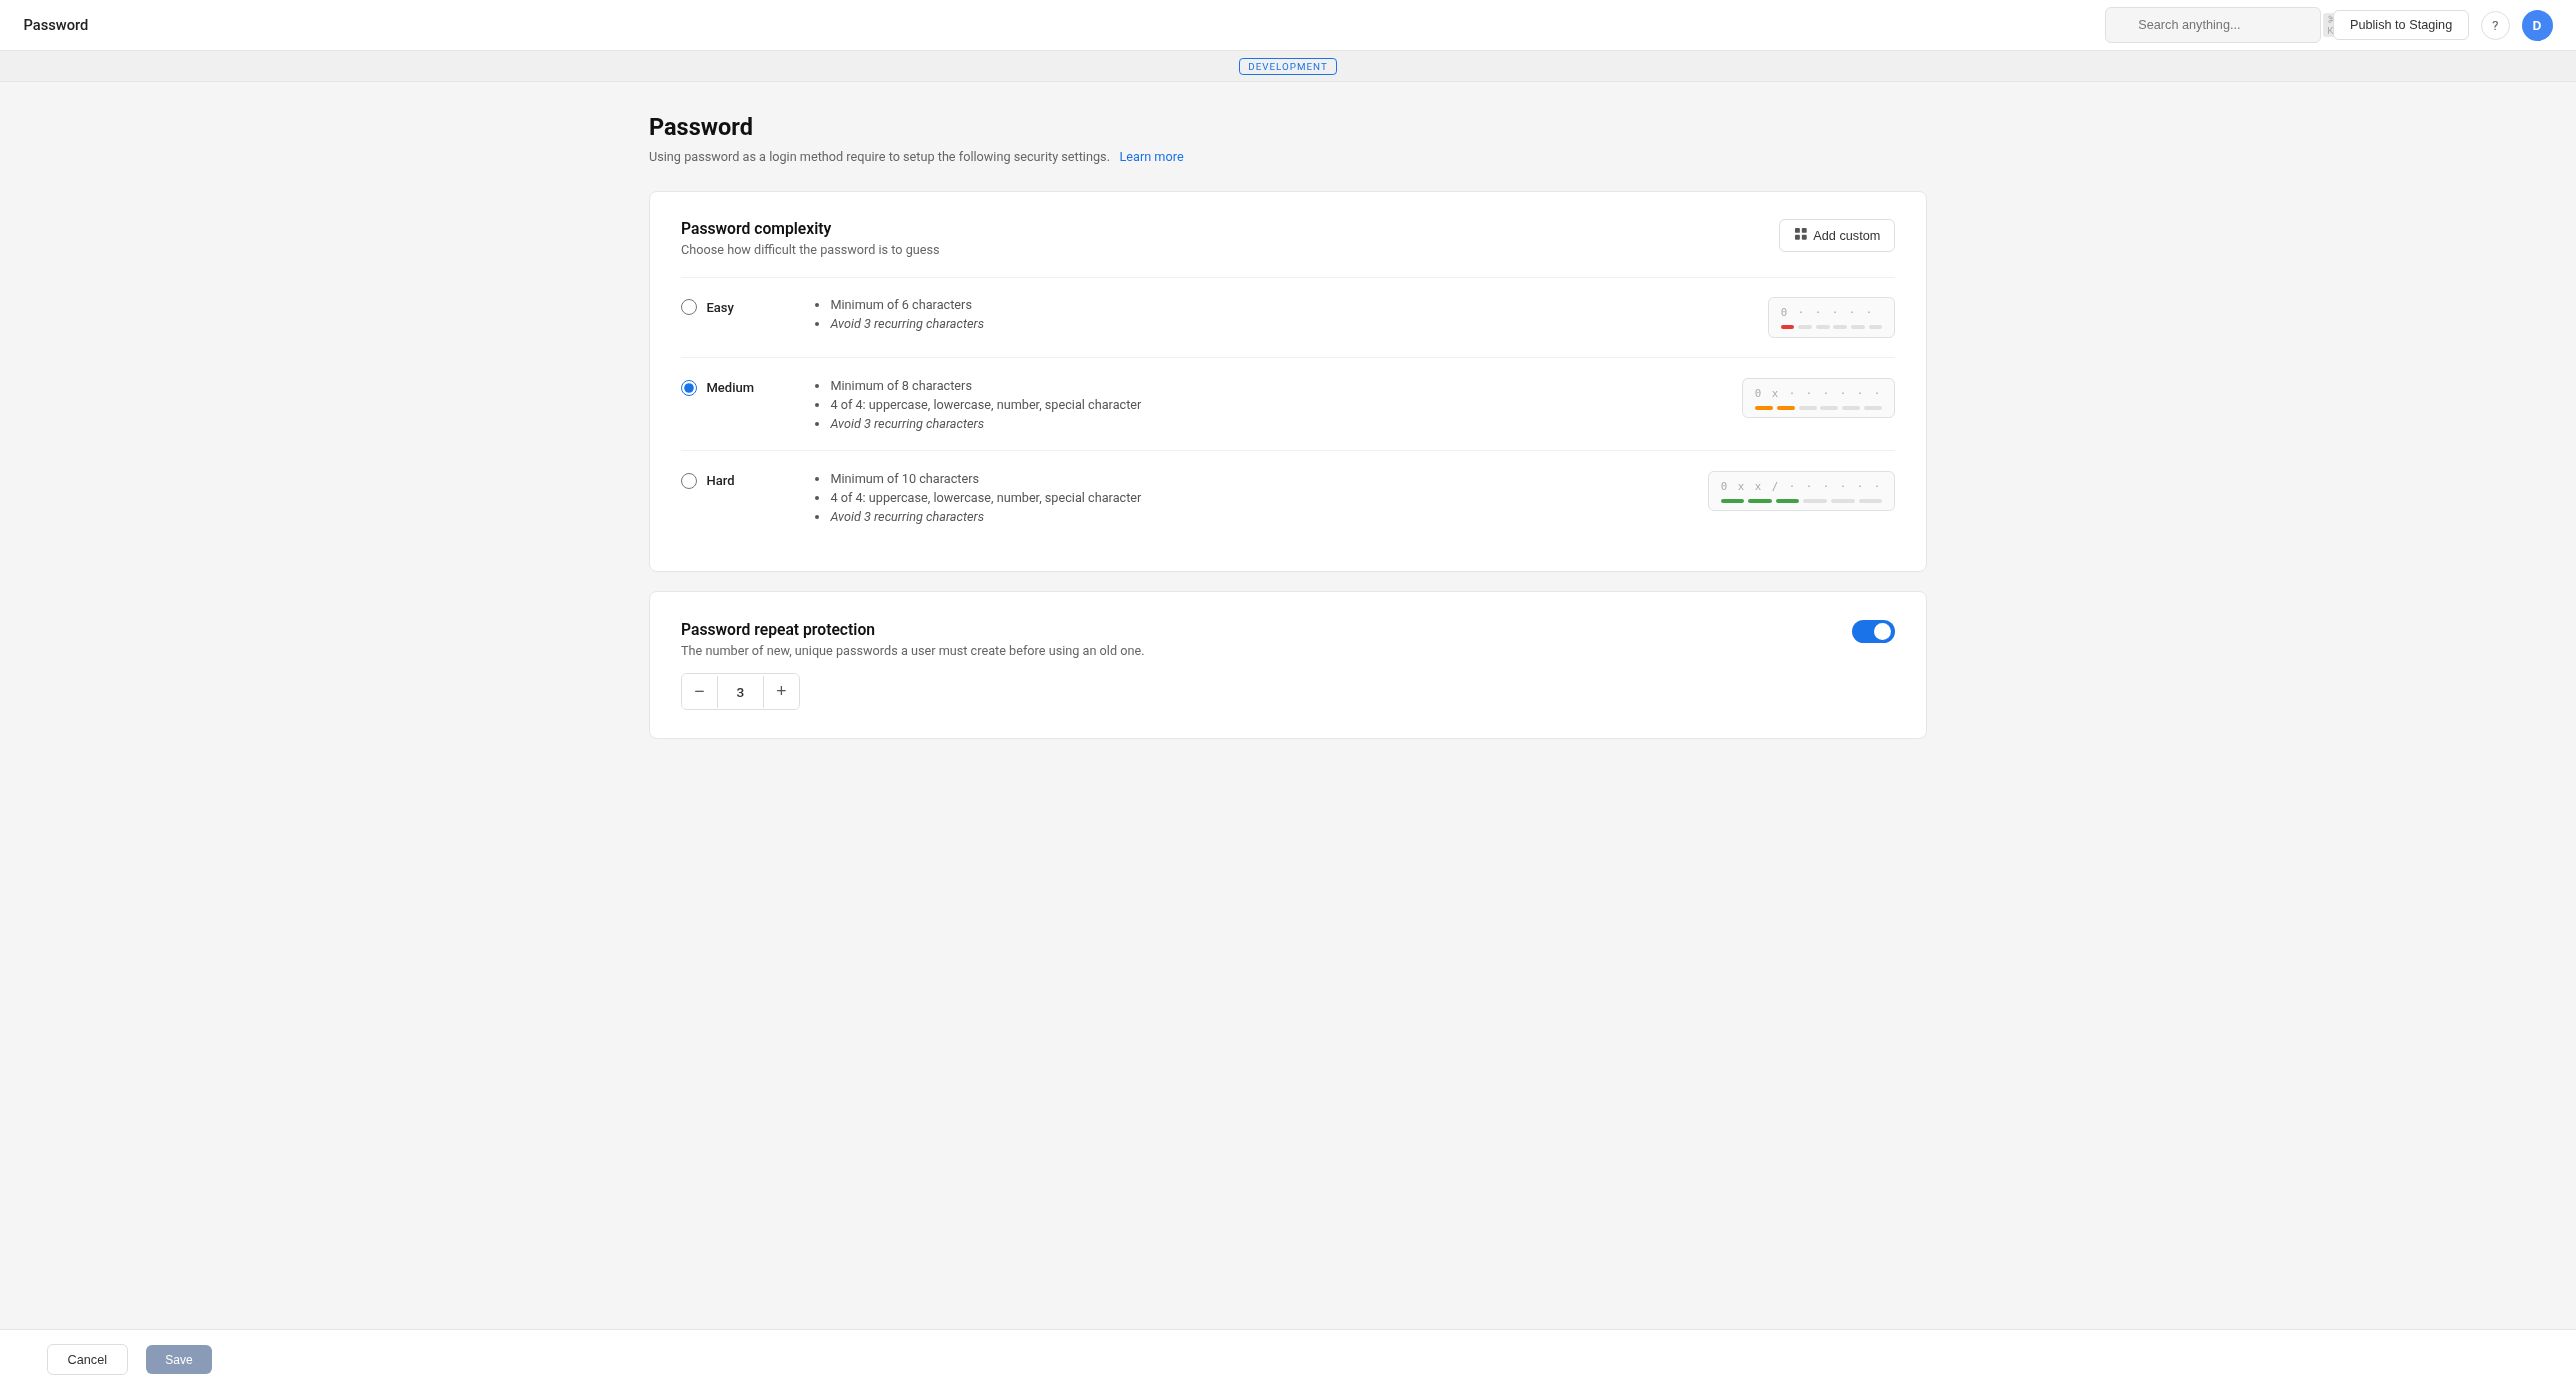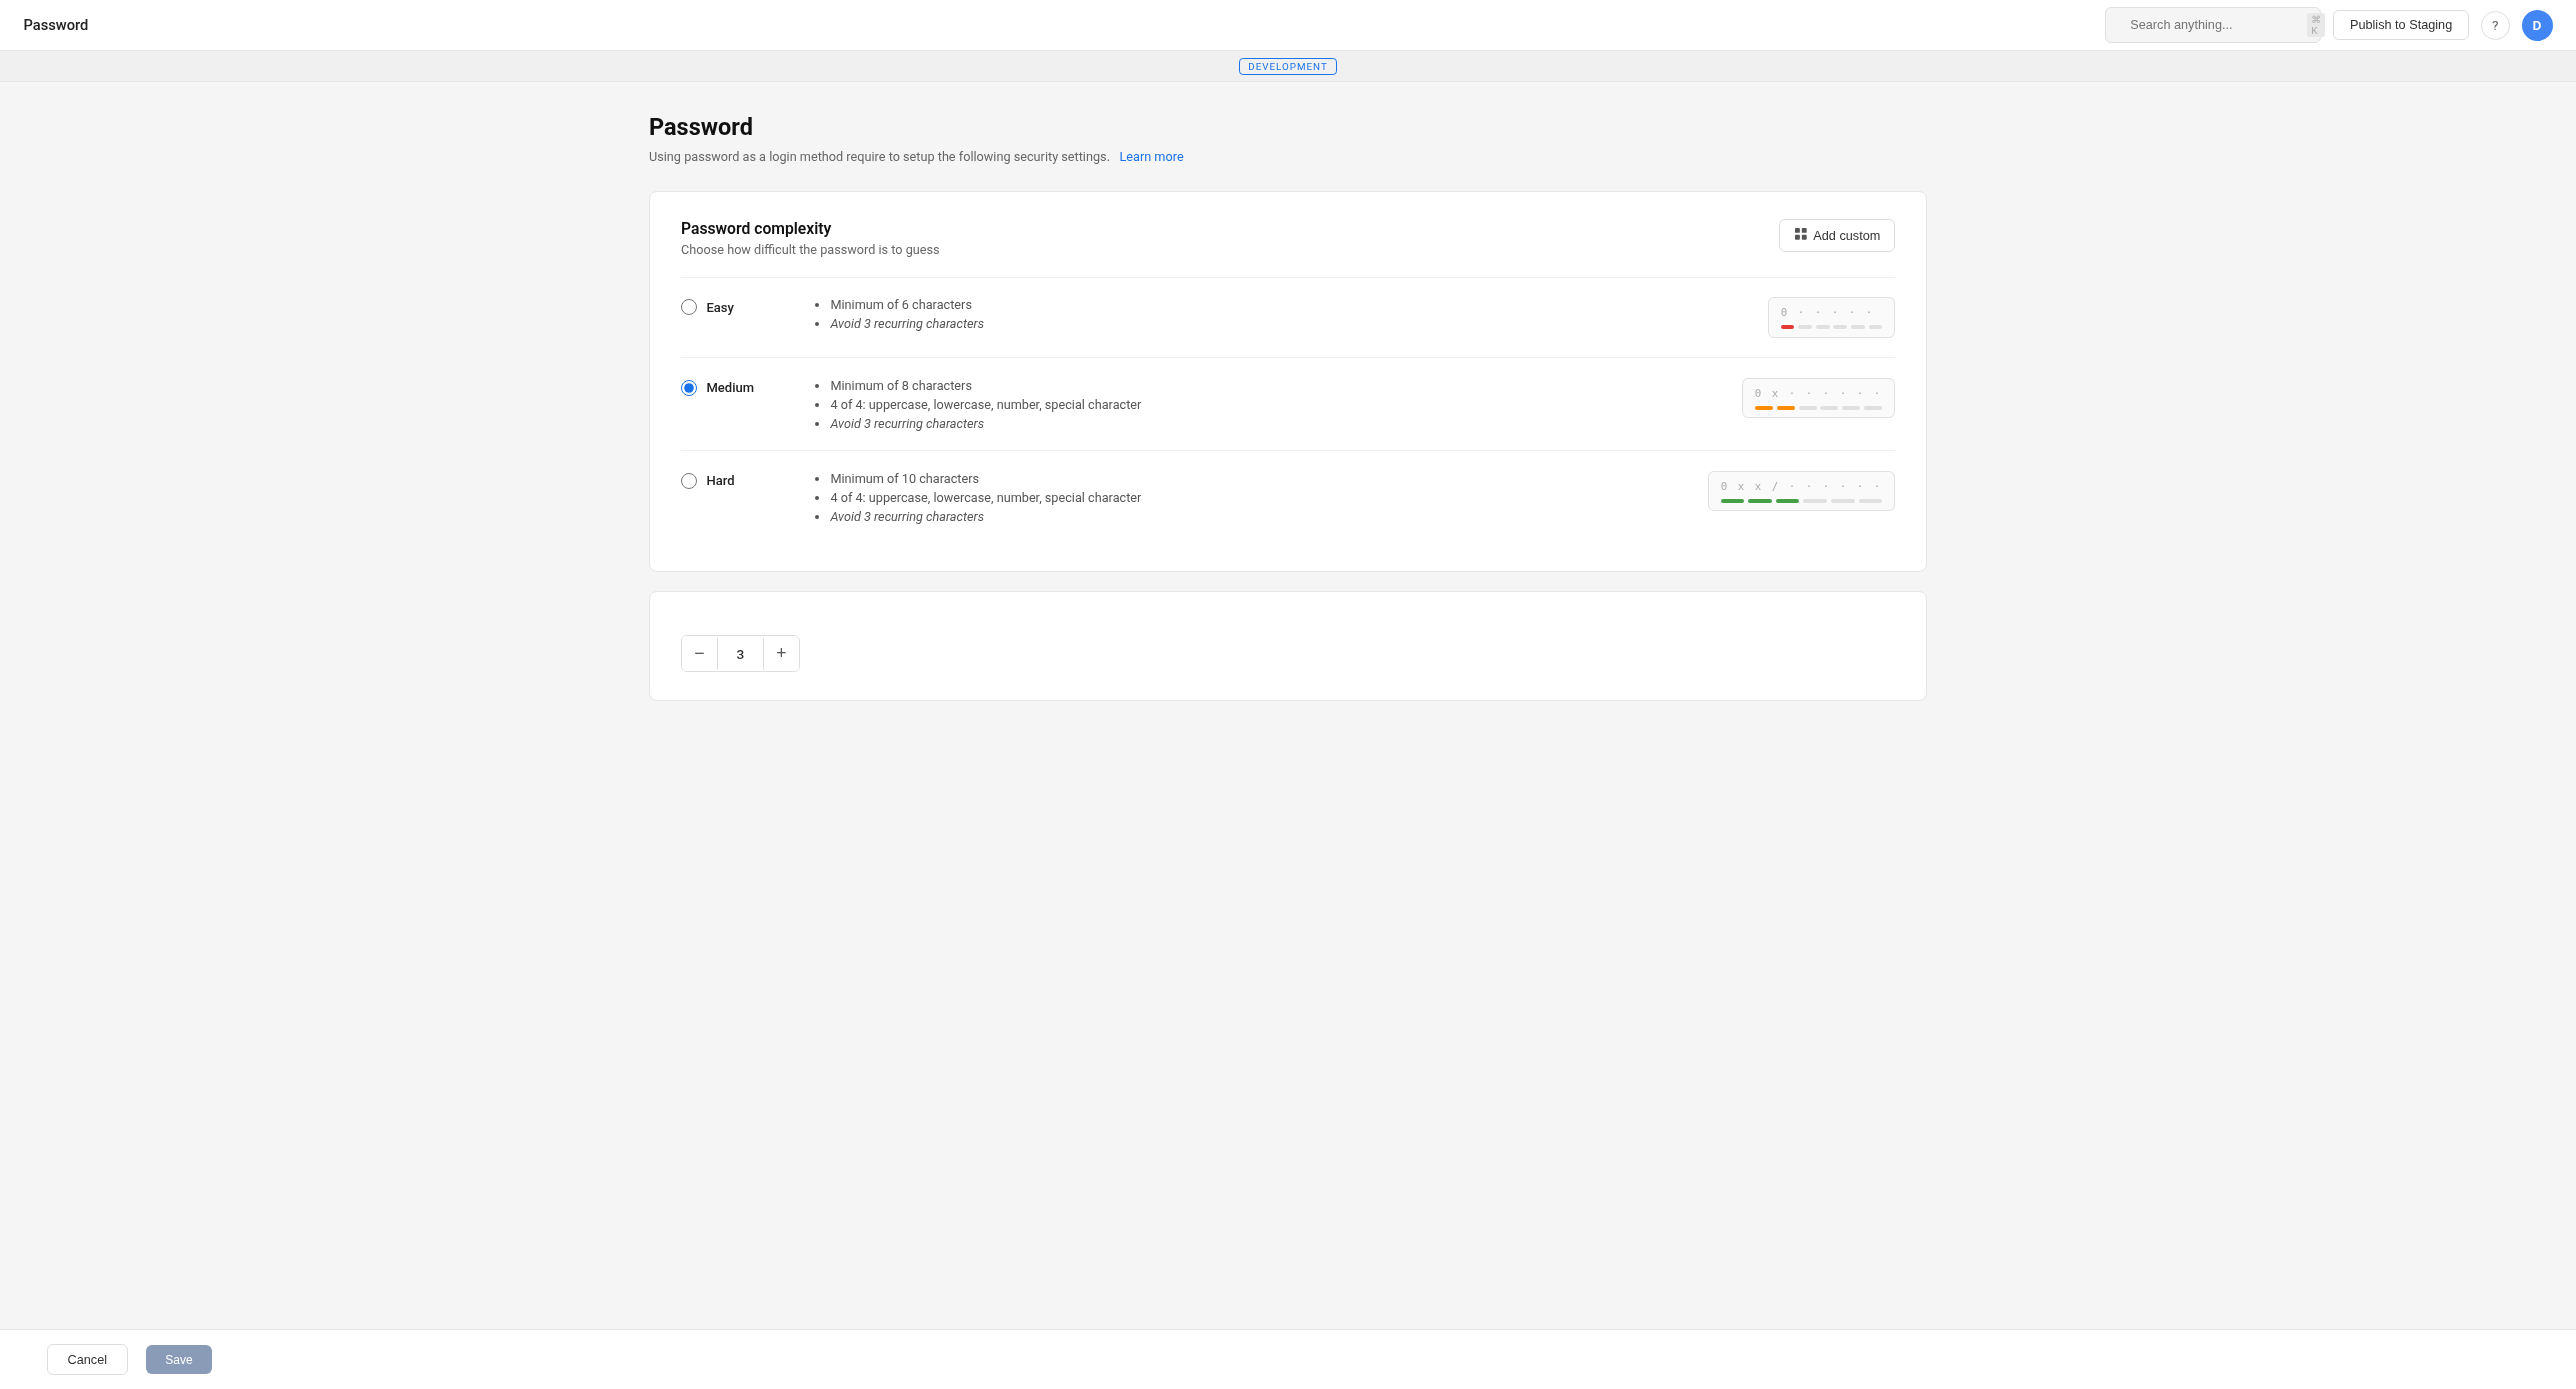--- a/index.html
+++ b/index.html
@@ -33,21 +33,21 @@
       align-items: center;
       gap: 11.8px;
     }
     .search-bar {
       display: flex;
       align-items: center;
       background: #f5f5f5;
       border: 1px solid #e0e0e0;
       border-radius: 5.9px;
       padding: 4.9px 9.8px;
-      gap: 14px;
+      gap: 22px;
       width: 216px;
     }
     .search-bar input {
       border: none;
       background: transparent;
       outline: none;
       font-size: 12.7px;
       color: #999;
       flex: 1;
     }
@@ -469,20 +469,30 @@
             <div class="bar bar-gray"></div>
             <div class="bar bar-gray"></div>
             <div class="bar bar-gray"></div>
           </div>
         </div>
       </div>
     </div>
   </div>
 
   <div class="card">
+    <div class="toggle-wrapper">
+      <div>
+        <div class="card-title">Password repeat protection</div>
+        <div class="card-subtitle">The number of new, unique passwords a user must create before using an old one.</div>
+      </div>
+      <label class="toggle">
+        <input type="checkbox" checked="" style="">
+        <span class="slider"></span>
+      </label>
+    </div>
     <div class="stepper">
       <button class="stepper-btn">−</button>
       <div class="stepper-value">3</div>
       <button class="stepper-btn">+</button>
     </div>
   </div>
 
 </main>
 
 <footer class="footer">

